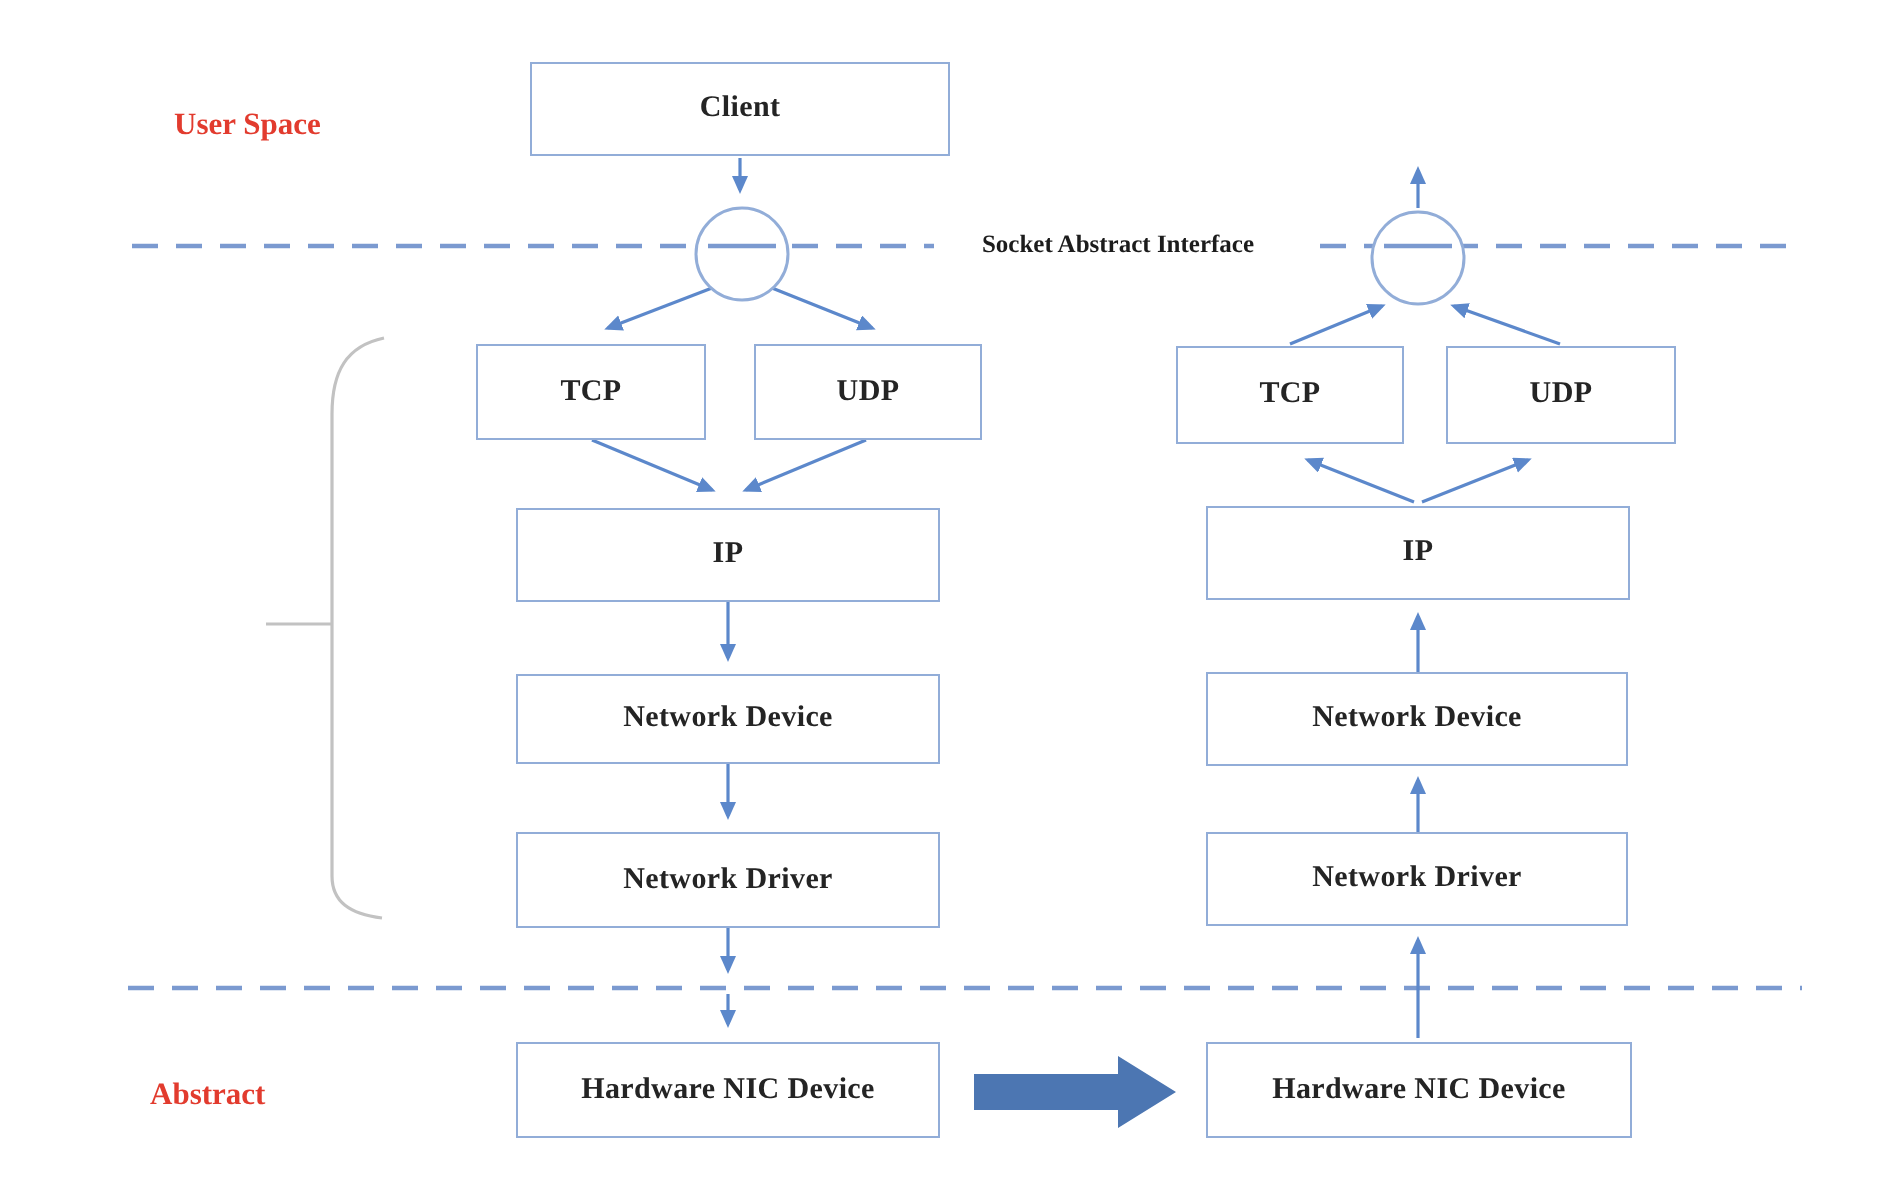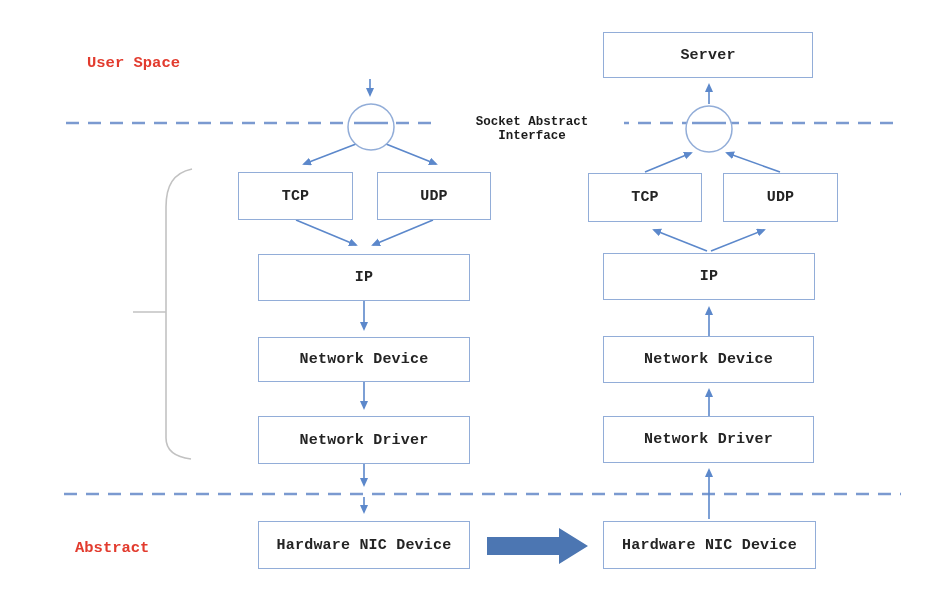--- a/index.html
+++ b/index.html
@@ -1,18 +1,18 @@
 <!DOCTYPE html>
 <html><head>
 <meta charset="utf-8">
 <style>
   html,body { margin:0; padding:0; background:#ffffff; }
   #canvas {
     position:relative; width:901px; height:590px; background:#ffffff;
-    overflow:hidden; font-family:Liberation Mono, monospace;
+    overflow:hidden; font-family:Liberation Serif, serif;
   }
   #wires { position:absolute; left:0; top:0; z-index:1; }
   .box {
     position:absolute; box-sizing:border-box; background:#ffffff;
     border:1.5px solid #92ADD8; display:flex; align-items:center; justify-content:center;
     font-weight:bold; font-size:15px; color:#242424; letter-spacing:.2px; z-index:2;
   }
   .layer-label {
     position:absolute; z-index:2; color:#E23B2E; font-weight:bold;
     font-size:15.5px; line-height:24px; white-space:pre-line;
@@ -67,30 +67,30 @@
     <line x1="354" y1="123" x2="388" y2="123" stroke="#7B9AD0" stroke-width="2.3"></line>
     <circle cx="709" cy="129" r="23" fill="#ffffff" stroke="#92ADD8" stroke-width="1.5"></circle>
     <line x1="692" y1="123" x2="726" y2="123" stroke="#7B9AD0" stroke-width="2.3"></line>
 
     <polygon points="487,537 559,537 559,528 588,546 559,564 559,555 487,555" fill="#4C76B2"></polygon>
   </svg>
 
   <div class="layer-label" style="left:87px; top:51px;">User Space</div>
   <div class="layer-label" style="left:75px; top:536px;">Abstract</div>
 
-  <div class="socket-label" style="left:440px; top:114px; width:184px;">Socket Abstract Interface</div>
+  <div class="socket-label" style="left:467px; top:114px; width:184px;">Socket Abstract Interface</div>
 
+  <div class="box" style="left:265px; top:31px;  width:210px; height:47px;">Client</div>
   <div class="box" style="left:238px; top:172px; width:115px; height:48px;">TCP</div>
   <div class="box" style="left:377px; top:172px; width:114px; height:48px;">UDP</div>
   <div class="box" style="left:258px; top:254px; width:212px; height:47px;">IP</div>
   <div class="box" style="left:258px; top:337px; width:212px; height:45px;">Network Device</div>
   <div class="box" style="left:258px; top:416px; width:212px; height:48px;">Network Driver</div>
   <div class="box" style="left:258px; top:521px; width:212px; height:48px;">Hardware NIC Device</div>
 
-  <div class="box" style="left:603px; top:32px;  width:210px; height:46px;">Server</div>
   <div class="box" style="left:588px; top:173px; width:114px; height:49px;">TCP</div>
   <div class="box" style="left:723px; top:173px; width:115px; height:49px;">UDP</div>
   <div class="box" style="left:603px; top:253px; width:212px; height:47px;">IP</div>
   <div class="box" style="left:603px; top:336px; width:211px; height:47px;">Network Device</div>
   <div class="box" style="left:603px; top:416px; width:211px; height:47px;">Network Driver</div>
   <div class="box" style="left:603px; top:521px; width:213px; height:48px;">Hardware NIC Device</div>
 
 </div>
 
 </body></html>

